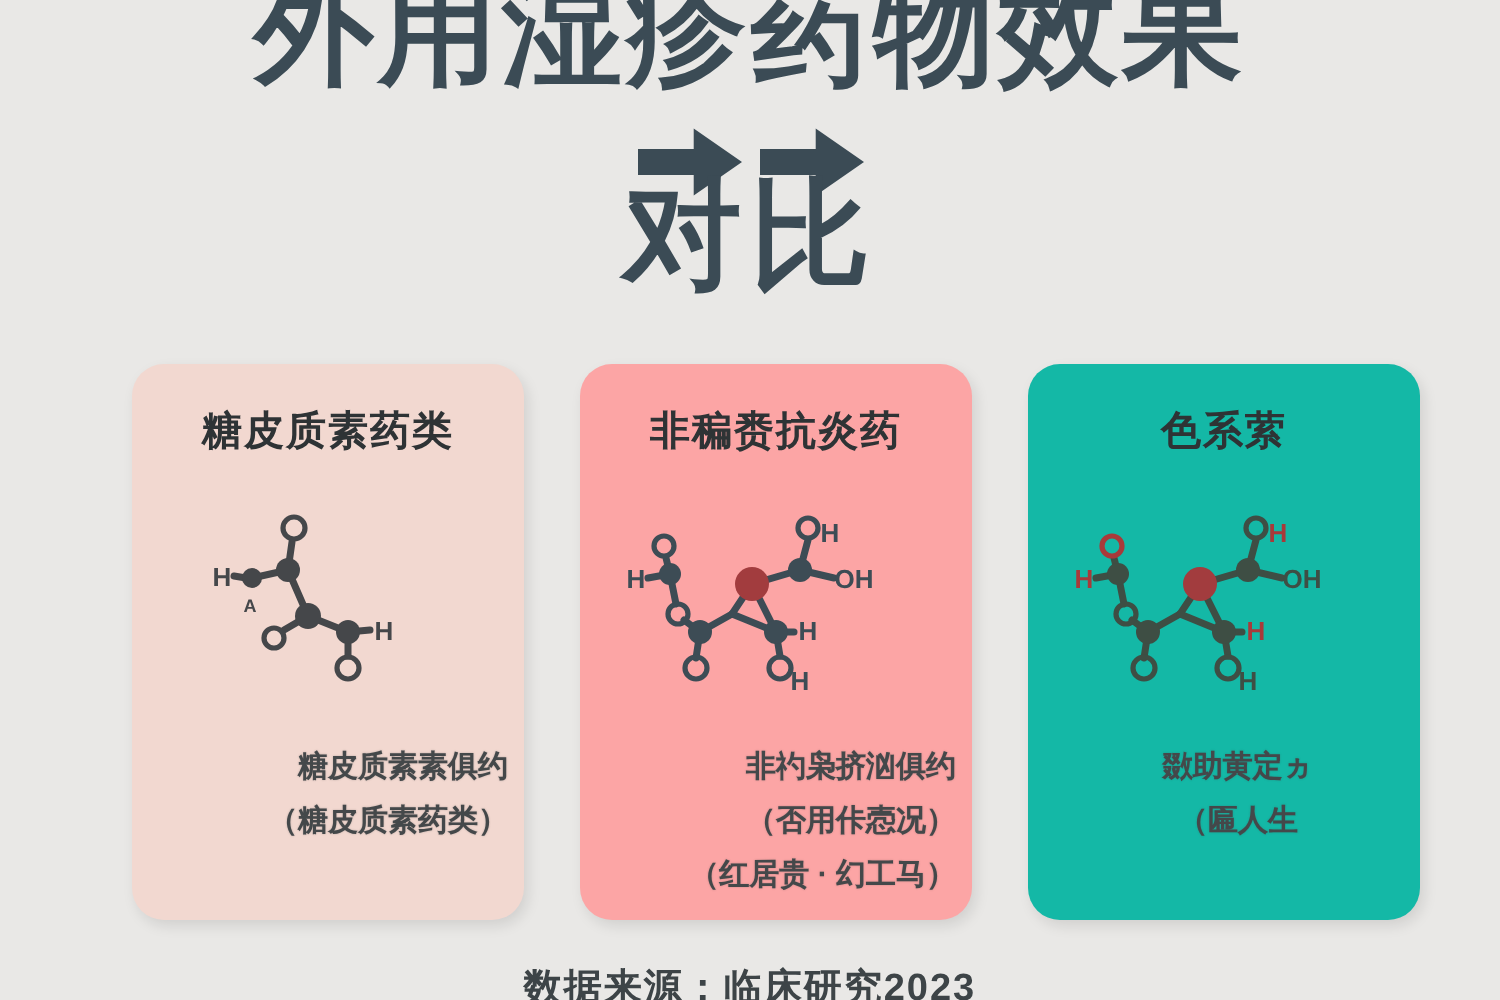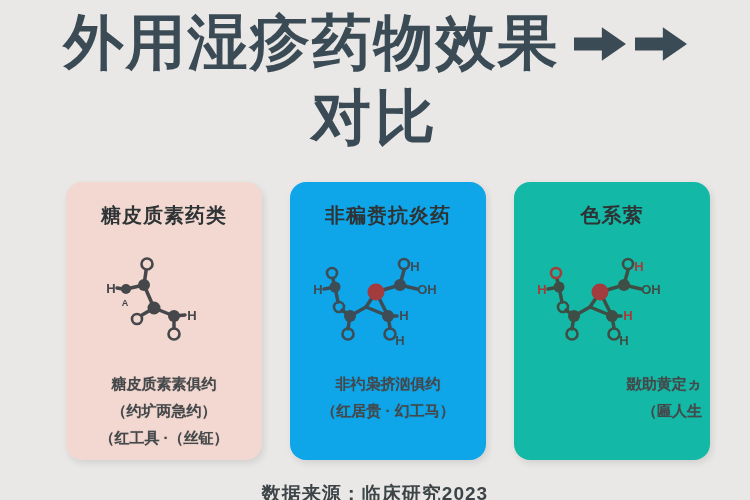--- a/index.html
+++ b/index.html
@@ -5,51 +5,51 @@
   html,body{margin:0;padding:0;}
   body{
     width:750px;height:500px;overflow:hidden;position:relative;
     background:#e9e8e6;
     font-family:"Liberation Sans","DejaVu Sans",sans-serif;
   }
   
   .title-wrap{position:absolute;top:0;left:0;width:750px;text-align:center;}
   .title-line1{
     display:flex;align-items:center;justify-content:center;gap:14px;
-    padding-top:4px;height:78px;
+    padding-top:4px;height:78px;flex-direction:column;
   }
   .title-text{
     font-size:60px;font-weight:800;color:#3b4b55;letter-spacing:2px;
     line-height:1;white-space:nowrap;
   }
   .title-arrows{display:flex;gap:9px;align-items:center;margin-top:2px;}
   .title-line2{
     font-size:60px;font-weight:800;color:#3b4b55;letter-spacing:4px;
     line-height:1;margin-top:6px;
   }
   
   .cards{position:absolute;top:182px;left:66px;display:flex;gap:28px;}
   .card{
     width:196px;height:278px;border-radius:16px;position:relative;
     box-shadow:2px 3px 7px rgba(0,0,0,0.10);
   }
   .card1{background:#f2d8d0;}
-  .card2{background:#0ea5e9;}
+  .card2{background:#fca5a5;}
   .card3{background:#14b8a6;}
   .card-title{
     position:absolute;top:20px;left:0;width:100%;text-align:center;
     font-size:20px;font-weight:700;color:#2e3335;letter-spacing:1px;
   }
   .molecule{position:absolute;left:0;top:0;pointer-events:none;}
   .captions{
-    position:absolute;top:188px;left:8px;right:8px;text-align:center;
+    position:absolute;top:188px;left:8px;right:8px;text-align:right;
     font-size:15px;line-height:27px;font-weight:600;color:#44484a;
     text-shadow:0 0 1px rgba(70,70,70,0.35);
   }
-  .card3 .captions{text-align:right;padding-left:14px;}
+  .card3 .captions{text-align:center;padding-left:14px;}
   .caption-line{white-space:nowrap;}
   
   .footer{
     position:absolute;top:481px;left:0;width:750px;text-align:center;
     font-size:19px;font-weight:700;color:#3d4447;letter-spacing:1px;
   }
   .mol-label{font-family:"Liberation Sans","DejaVu Sans",sans-serif;}
 </style>
 </head>
 <body>
@@ -98,22 +98,21 @@
           <circle cx="108" cy="134" r="6"></circle>
         </g>
         <g class="mol-label" font-weight="bold" text-anchor="middle" fill="#45474a">
           <text x="45" y="111" font-size="13">H</text>
           <text x="59" y="124" font-size="9">A</text>
           <text x="126" y="138" font-size="13">H</text>
         </g>
       </svg>
       <div class="captions">
         <div class="caption-line">糖皮质素素俱约</div>
-        <div class="caption-line">（约圹两急约）</div>
-        <div class="caption-line">（红工具 ·（丝钲）</div>
+        <div class="caption-line">（糖皮质素药类）</div>
       </div>
     </div>
 
     <div class="card card2">
       <div class="card-title">非稨赉抗炎药</div>
       <svg class="molecule" width="196" height="278" viewBox="0 0 196 278">
         <g stroke-width="3.5" stroke-linecap="round" stroke="#3d4c55">
           <line x1="34" y1="107" x2="45" y2="105"></line>
           <line x1="45" y1="105" x2="43" y2="97"></line>
           <line x1="46" y1="110" x2="48" y2="120"></line>
@@ -146,20 +145,21 @@
         <g class="mol-label" font-weight="bold" text-anchor="middle" fill="#3d4c55">
           <text x="28" y="112" font-size="13">H</text>
           <text x="125" y="89" font-size="13">H</text>
           <text x="137" y="112" font-size="13">OH</text>
           <text x="114" y="138" font-size="13">H</text>
           <text x="110" y="163" font-size="13">H</text>
         </g>
       </svg>
       <div class="captions">
         <div class="caption-line">非礿枭挤汹俱约</div>
+        <div class="caption-line">（否用佧悫况）</div>
         <div class="caption-line">（红居贵 · 幻工马）</div>
       </div>
     </div>
 
     <div class="card card3">
       <div class="card-title">色系萦</div>
       <svg class="molecule" width="196" height="278" viewBox="0 0 196 278">
         <g stroke-width="3.5" stroke-linecap="round" stroke="#3e4e44">
           <line x1="34" y1="107" x2="45" y2="105"></line>
           <line x1="45" y1="105" x2="43" y2="97"></line>

